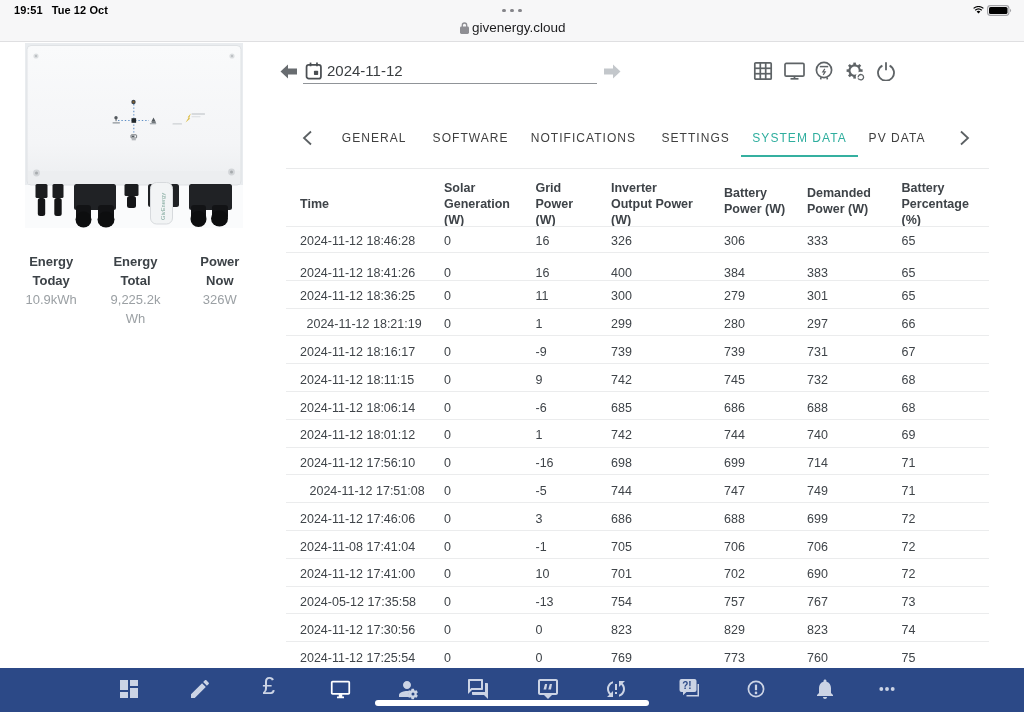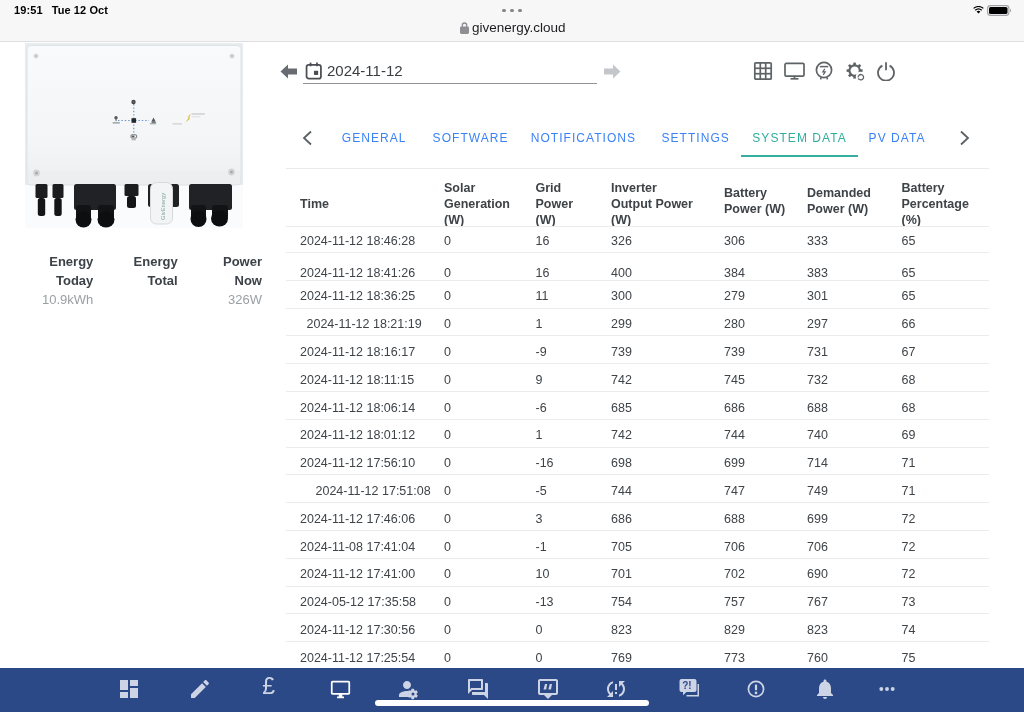--- a/index.html
+++ b/index.html
@@ -10,30 +10,30 @@
 #chrome { position:absolute; left:0; top:0; width:1024px; height:42px;
   background:#f7f7f8; border-bottom:1px solid #dfdfe1; }
 #clock { position:absolute; left:14px; top:3.5px; font-size:11px; font-weight:700;
   color:#000; letter-spacing:0.1px; }
 #clock span { margin-left:9px; }
 .mdots { position:absolute; top:8.5px; width:3.8px; height:3.8px; border-radius:50%;
   background:#85858a; }
 #url { position:absolute; left:472px; top:19.5px; font-size:13.5px; color:#1d1d1f; }
 
 #stats { position:absolute; left:9px; top:252px; width:253px; display:flex; }
-#stats .col { width:84.33px; text-align:right; font-size:13px; line-height:19px; }
+#stats .col { width:84.33px; text-align:center; font-size:13px; line-height:19px; }
 #stats .lab { font-weight:700; color:#3c4247; }
 #stats .val { color:#9ba0a4; }
 
 #dateline { position:absolute; left:303px; top:83px; width:293.5px; height:1px;
   background:#909498; }
 #datetxt { position:absolute; left:327px; top:62px; font-size:15px; color:#3a3e41; }
 
 .tab { position:absolute; top:130.5px; font-size:12px; letter-spacing:1.05px;
-  color:#3b82f6; font-weight:400; }
+  color:#404040; font-weight:400; }
 #tabline { position:absolute; left:741.4px; top:155px; width:116.6px; height:2px;
   background:#35b0a0; }
 #tabborder { position:absolute; left:285.5px; top:168px; width:703.8px; height:1px;
   background:#e9eaeb; }
 
 #table { position:absolute; left:285.5px; top:168px; width:703.8px; height:500px; }
 .hcell { position:absolute; font-size:12.5px; font-weight:700; color:#3e4348;
   line-height:15.75px; }
 .trow span { position:absolute; font-size:12.5px; color:#3f4449; }
 .trow { position:absolute; left:0; width:703.8px; height:27.8px; }
@@ -141,20 +141,21 @@
   </g>
 </svg>
 
 <div id="stats">
   <div class="col">
       <div class="lab">Energy<br>Today</div>
       <div class="val">10.9kWh</div>
     </div>
   <div class="col">
       <div class="lab">Energy<br>Total</div>
+      <div class="val">9,225.2k<br>Wh</div>
     </div>
   <div class="col">
       <div class="lab">Power<br>Now</div>
       <div class="val">326W</div>
     </div>
 </div>
 
 <svg class="abs" style="left:280px;top:63.5px" width="17" height="15" viewBox="0 0 17 15">
   <path d="M8 0.5 L8 4.5 L17 4.5 L17 10.5 L8 10.5 L8 14.5 L0.5 7.5 Z" fill="#686c70"></path>
 </svg>
@@ -321,21 +322,21 @@
       <span style="left:14.5px">2024-11-12 17:56:10</span>
       <span style="left:158.5px">0</span>
       <span style="left:250.0px">-16</span>
       <span style="left:325.5px">698</span>
       <span style="left:438.5px">699</span>
       <span style="left:521.5px">714</span>
       <span style="left:616.0px">71</span>
     </div>
 <div class="hline" style="top:306.3px"></div>
 <div class="trow" style="top:316.0px">
-      <span style="left:30px">2024-11-12 17:51:08</span>
+      <span style="left:24px">2024-11-12 17:51:08</span>
       <span style="left:158.5px">0</span>
       <span style="left:250.0px">-5</span>
       <span style="left:325.5px">744</span>
       <span style="left:438.5px">747</span>
       <span style="left:521.5px">749</span>
       <span style="left:616.0px">71</span>
     </div>
 <div class="hline" style="top:334.1px"></div>
 <div class="trow" style="top:343.8px">
       <span style="left:14.5px">2024-11-12 17:46:06</span>

